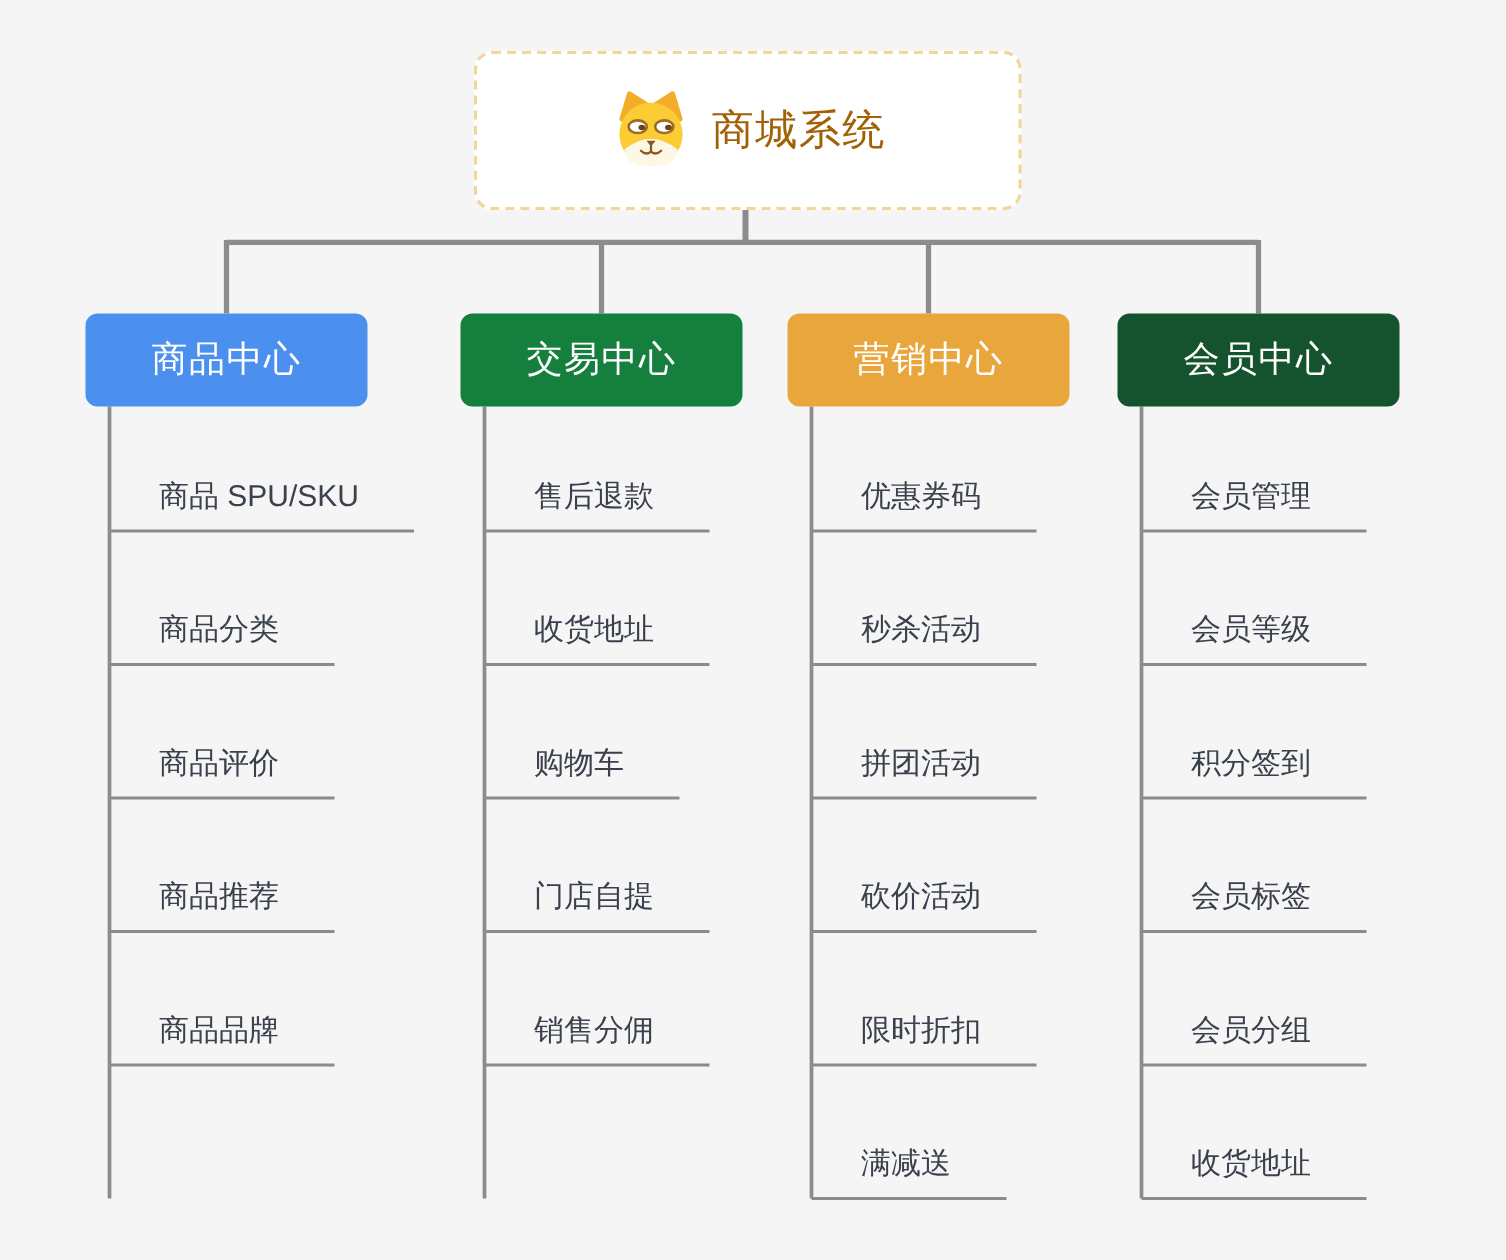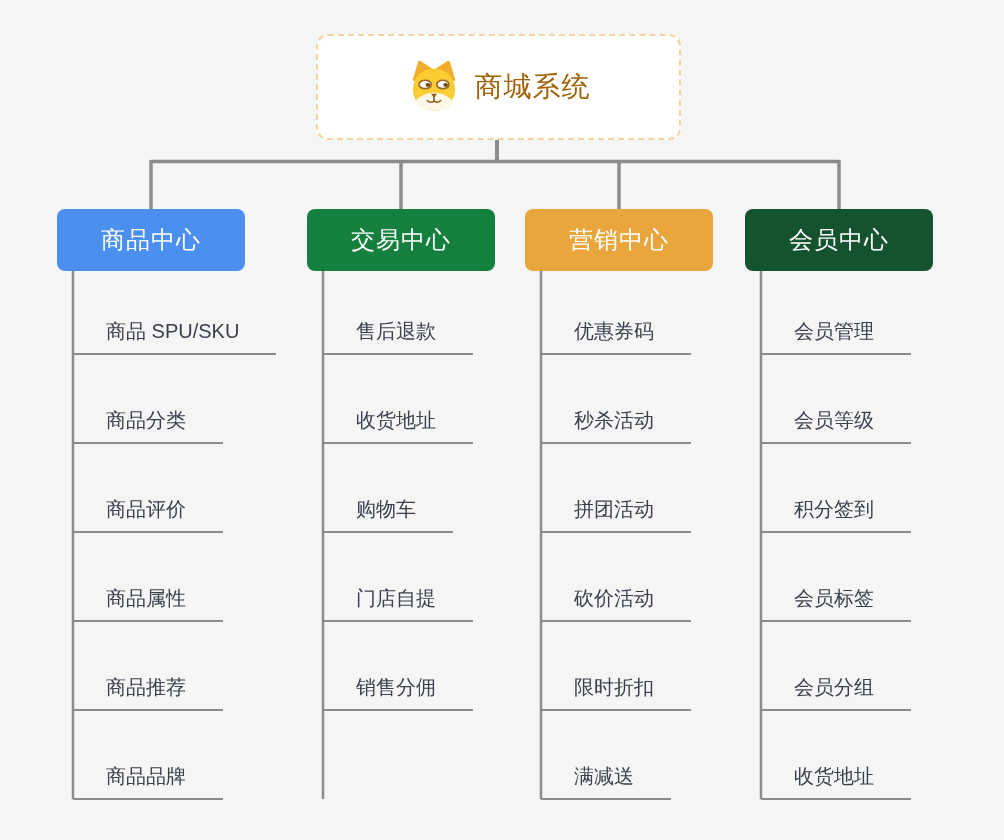--- a/index.html
+++ b/index.html
@@ -100,23 +100,20 @@
       <div class="item">
     <span class="item-label">商品 SPU/SKU</span>
   </div>
       <div class="item">
     <span class="item-label">商品分类</span>
   </div>
       <div class="item">
     <span class="item-label">商品评价</span>
   </div>
       <div class="item">
-    <span class="item-label">商品属性</span>
-  </div>
-      <div class="item">
     <span class="item-label">商品推荐</span>
   </div>
       <div class="item">
     <span class="item-label">商品品牌</span>
   </div>
     </div>
     <div class="branch-header" style="left: 307px; background: #15803d;">
     <span class="branch-label">交易中心</span>
   </div>
     <div class="items" style="left: 323px;">

